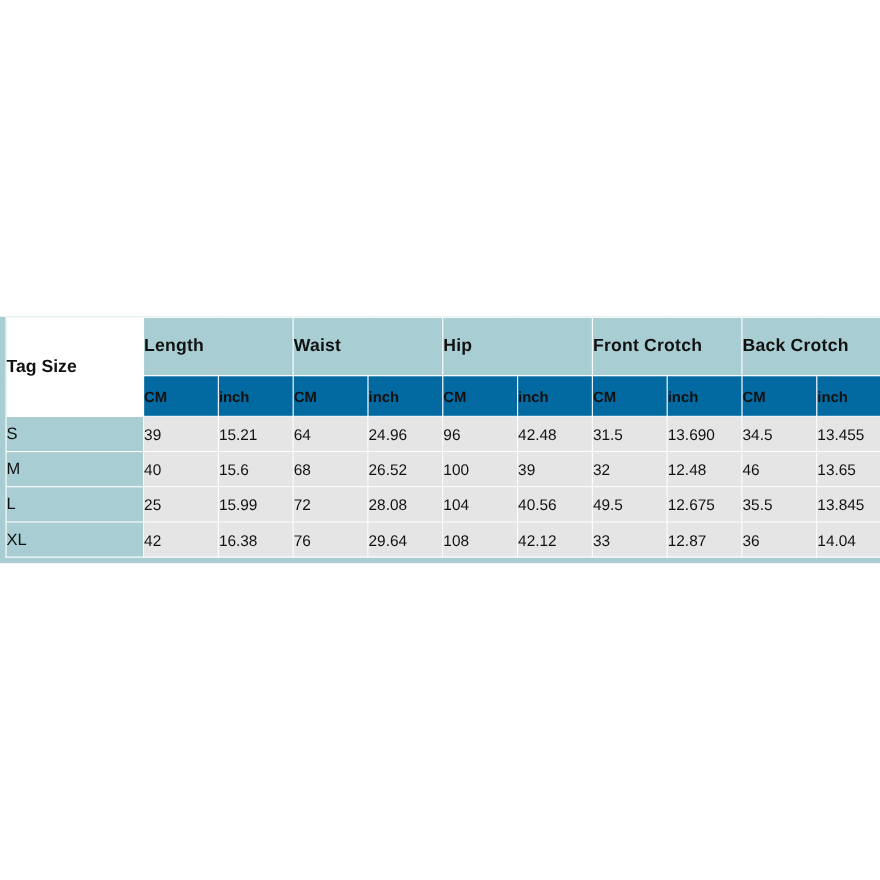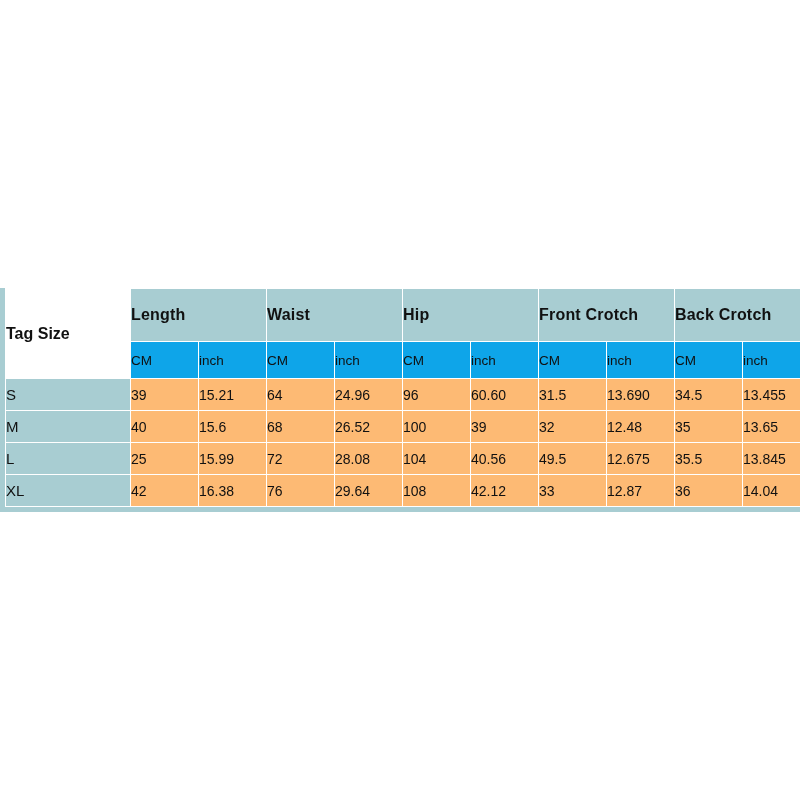--- a/index.html
+++ b/index.html
@@ -54,33 +54,33 @@
     letter-spacing: 0.2px;
   }
   th.tag-size {
     background: #ffffff;
     font-size: 16px;
     font-weight: bold;
     height: 88px;
   }
   th.unit-head {
     height: 36px;
-    background: #0ea5e9;
+    background: #0369a1;
     font-size: 13.5px;
-    font-weight: normal;
+    font-weight: bold;
   }
   
   td.size-label {
     background: #a8cdd2;
     font-size: 15px;
     font-weight: normal;
     height: 31px;
   }
   td.val {
-    background: #fdba74;
+    background: #e5e5e5;
     font-size: 14px;
     height: 31px;
     font-weight: normal;
   }
   
   col.c-tag  { width: 125px; }
   col.c-cm   { width: 68px; }
   col.c-inch { width: 68px; }
 </style>
 </head>
@@ -127,37 +127,37 @@
       </tr>
     </thead>
     <tbody>
       <tr>
         <td class="size-label">S</td>
         <td class="val">39</td>
         <td class="val">15.21</td>
         <td class="val">64</td>
         <td class="val">24.96</td>
         <td class="val">96</td>
-        <td class="val">60.60</td>
+        <td class="val">42.48</td>
         <td class="val">31.5</td>
         <td class="val">13.690</td>
         <td class="val">34.5</td>
         <td class="val">13.455</td>
       </tr>
       <tr>
         <td class="size-label">M</td>
         <td class="val">40</td>
         <td class="val">15.6</td>
         <td class="val">68</td>
         <td class="val">26.52</td>
         <td class="val">100</td>
         <td class="val">39</td>
         <td class="val">32</td>
         <td class="val">12.48</td>
-        <td class="val">35</td>
+        <td class="val">46</td>
         <td class="val">13.65</td>
       </tr>
       <tr>
         <td class="size-label">L</td>
         <td class="val">25</td>
         <td class="val">15.99</td>
         <td class="val">72</td>
         <td class="val">28.08</td>
         <td class="val">104</td>
         <td class="val">40.56</td>

